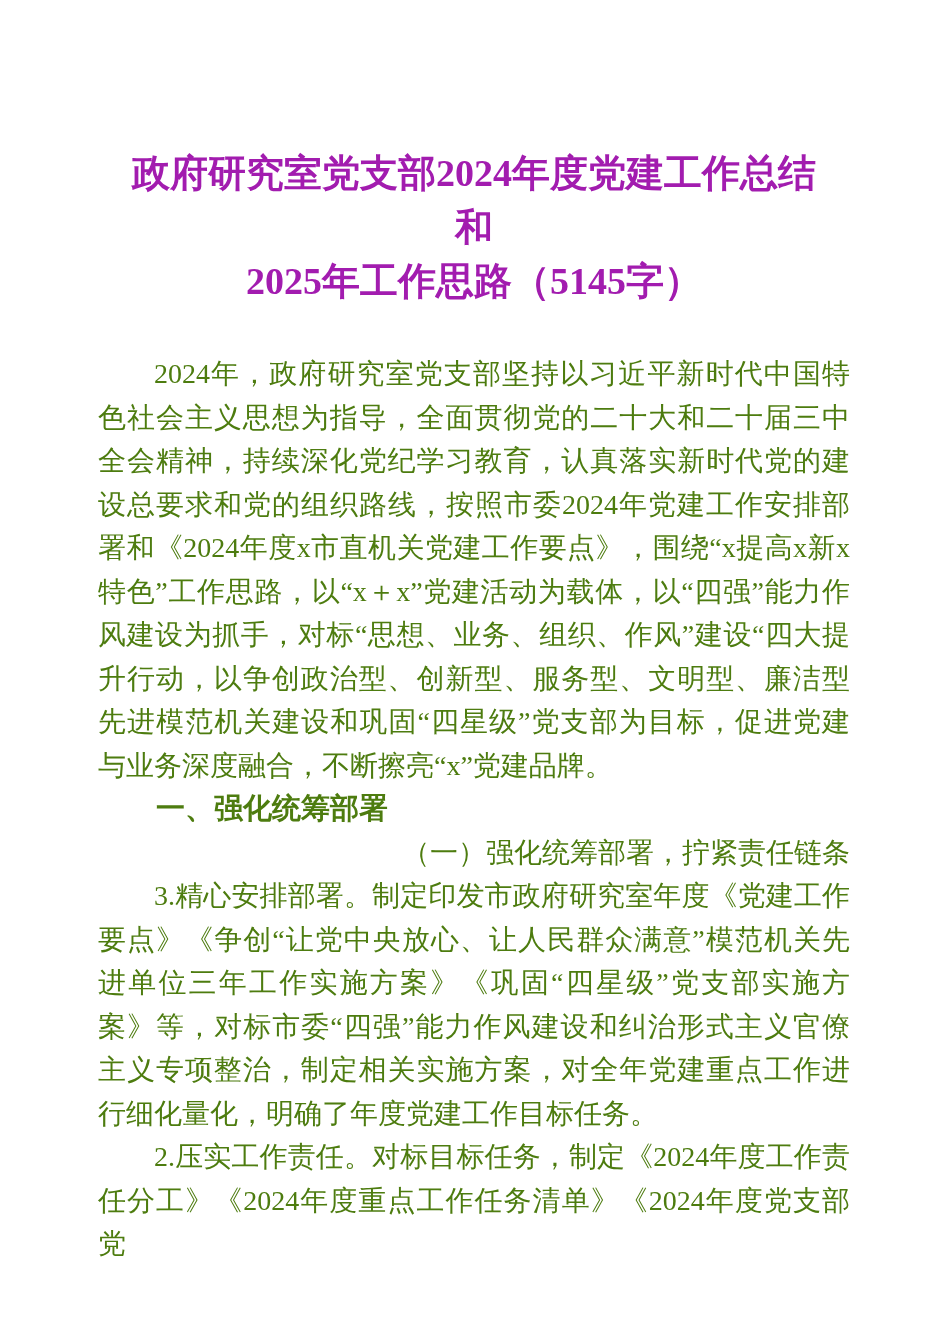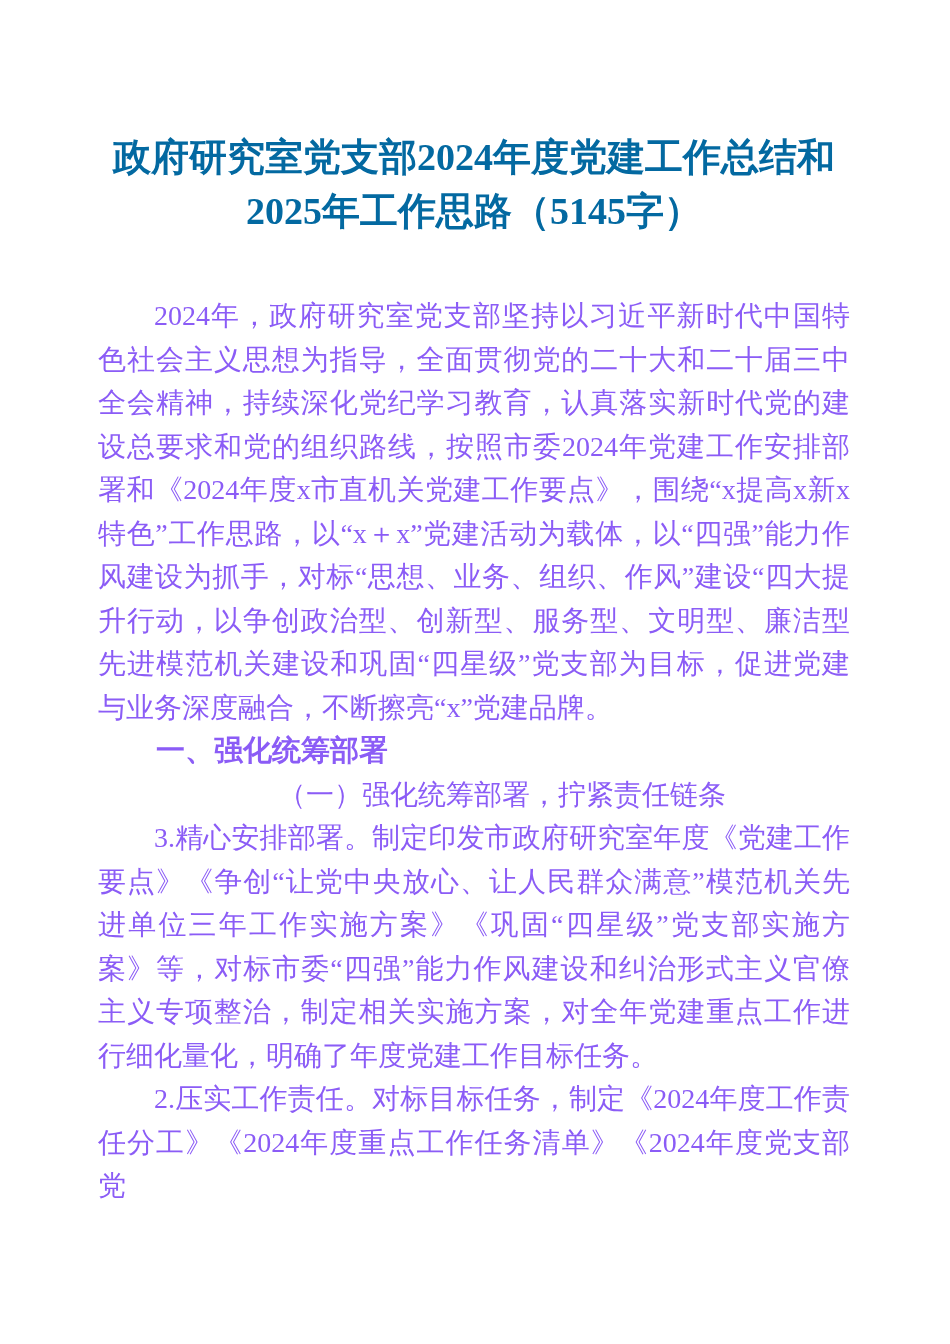--- a/index.html
+++ b/index.html
@@ -16,36 +16,36 @@
     overflow: hidden;
     font-family: "Liberation Serif", serif;
   }
   .content {
     position: absolute;
     left: 98px;
     top: 130px;
     width: 752px;
   }
   .doc-title {
-    margin: 0;
+    margin: 16px;
     font-family: "Liberation Serif", serif;
     font-weight: bold;
     font-size: 38px;
     line-height: 54px;
     text-align: center;
-    color: #0369a1;
+    color: #a21caf;
   }
   .title-line {
     display: block;
   }
   .doc-body {
-    margin-top: 56px;
+    margin-top: 44px;
     font-size: 28px;
     line-height: 43.5px;
-    color: #8b5cf6;
+    color: #4d7c0f;
   }
   .blk {
     margin: 0;
     padding: 0;
   }
   .paragraph {
     font-family: "Liberation Serif", serif;
     font-weight: normal;
     text-align: justify;
     text-indent: 2em;
@@ -54,21 +54,21 @@
     font-family: "Liberation Sans", sans-serif;
     font-weight: bold;
     font-size: 29px;
     text-indent: 2em;
     text-align: left;
   }
   .heading2 {
     font-family: "Liberation Serif", serif;
     font-weight: normal;
     text-indent: 2em;
-    text-align: center;
+    text-align: right;
   }
 </style>
 </head>
 <body>
 
 <div class="page">
   <div class="content">
     <h1 class="doc-title">
       <span class="title-line">政府研究室党支部2024年度党建工作总结和</span>
       <span class="title-line">2025年工作思路（5145字）</span>

